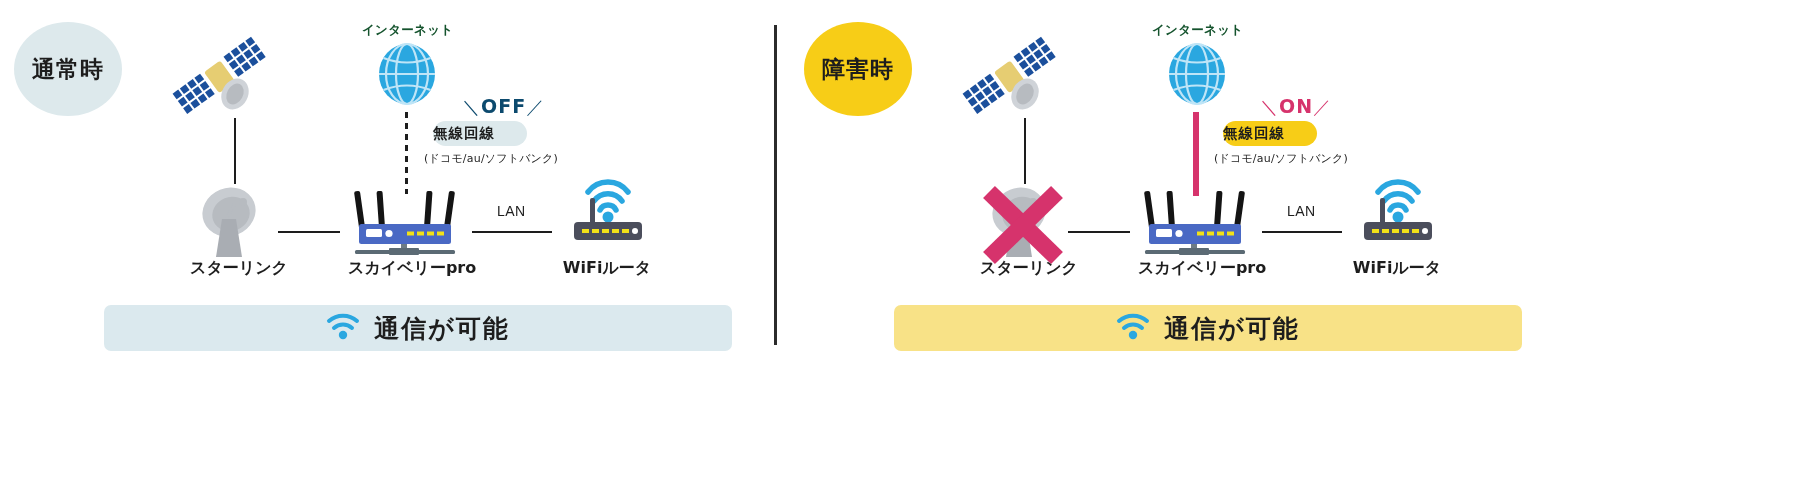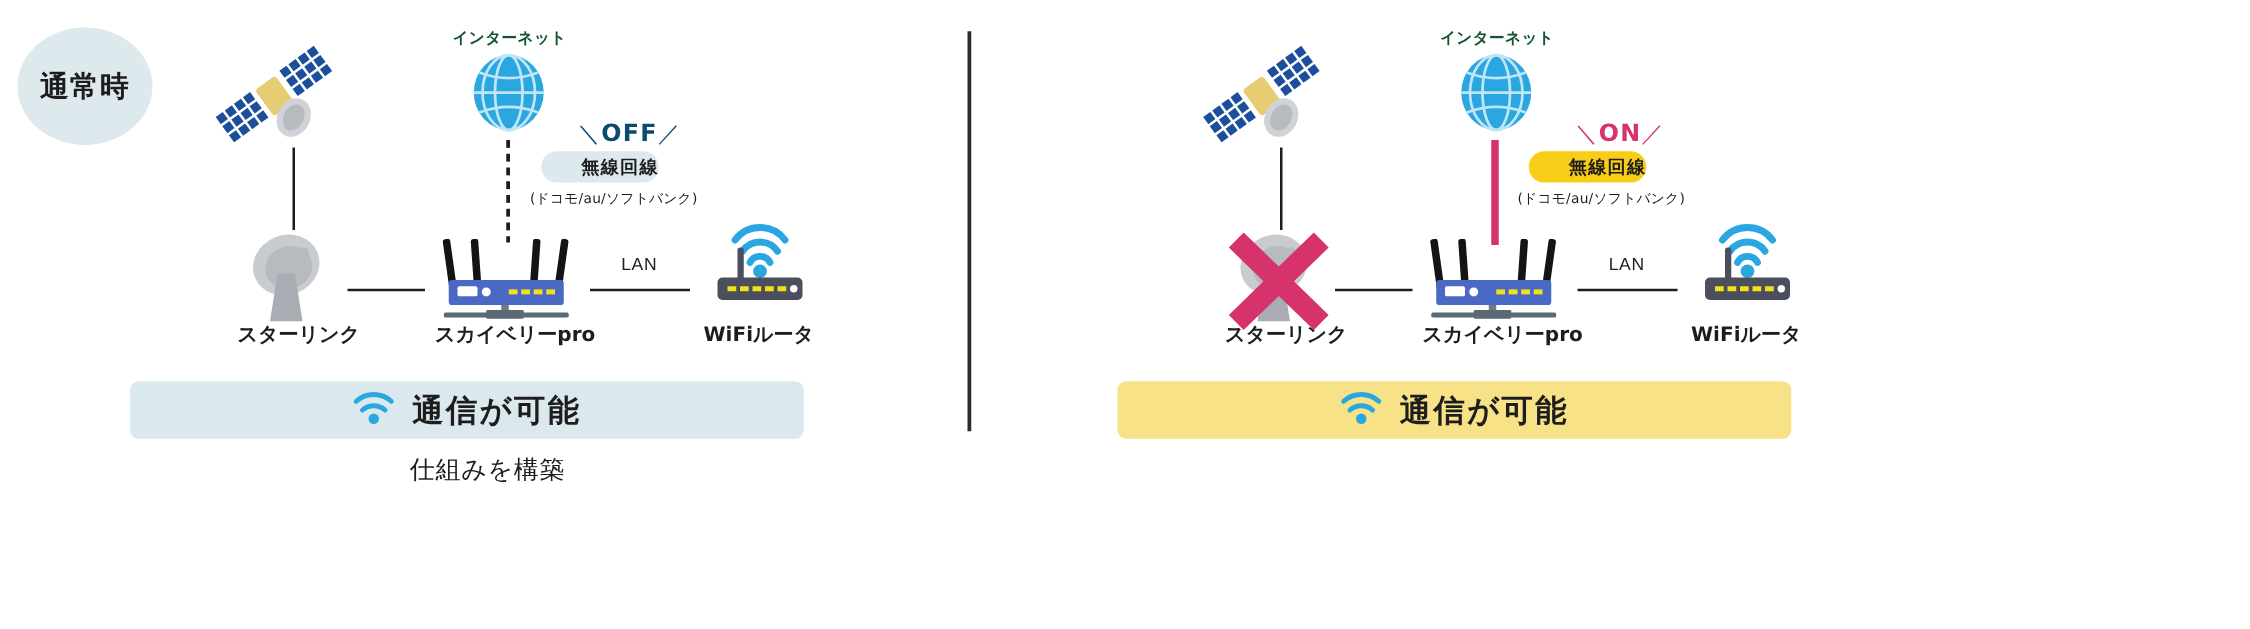--- a/index.html
+++ b/index.html
@@ -79,32 +79,32 @@
   .onoff {
     position: absolute; white-space: nowrap;
     font-size: 19px; font-weight: 700; letter-spacing: 1px;
     font-family: "DejaVu Sans", sans-serif;
   }
   .onoff .slash { font-weight: 400; font-size: 18px; display:inline-block; }
 
   
   .pill {
     position: absolute; border-radius: 20px;
-    display: flex; align-items: center; justify-content: flex-end;
+    display: flex; align-items: center; justify-content: flex-start;
     font-size: 14.5px; font-weight: 700; color: #1d1d1d; letter-spacing: 1px;
     font-family: "DejaVu Sans", sans-serif;
   }
   .carriers {
     position: absolute; font-size: 11px; color: #1d1d1d; white-space: nowrap;
     font-family: "DejaVu Sans", sans-serif; letter-spacing: .2px;
   }
 
   
   .banner {
-    position: absolute; left: 104px; width: 539px; height: 46px;
+    position: absolute; left: 104px; width: 628px; height: 46px;
     border-radius: 7px; display: flex; align-items: center; justify-content: center;
     gap: 14px;
   }
   .banner .btxt {
     font-family: "DejaVu Sans", sans-serif;
     font-size: 25px; font-weight: 700; color: #1d1d1d; letter-spacing: 2px;
   }
 
   
   .caption {
@@ -269,26 +269,28 @@
             <path d="M3,9 A21,21 0 0 1 31,9"></path>
             <path d="M8,16 A13.5,13.5 0 0 1 26,16"></path>
           </g>
           <circle cx="17" cy="23" r="4.2" fill="#2aa7e0"></circle>
         </svg>
       </span>
       <span class="btxt">通信が可能</span>
     </div>
 
     <div class="caption" style="top:360px;">
-      <span class="l2">仕組みを構築</span>
     </div>
   </div>
 
   <div class="panel right">
 
+    <div class="state-badge" style="background:#f7cd17;">
+      <span>障害時</span>
+    </div>
 
     <div class="inet-label" style="left:362px; top:22px;">インターネット</div>
 
     <div class="globe" style="left:376px; top:42px;">
       <svg width="62" height="64" viewBox="0 0 62 64">
         <ellipse cx="31" cy="32" rx="28" ry="30" fill="#2aa7e0"></ellipse>
         <g stroke="#bfe5f7" stroke-width="2.2" fill="none">
           <ellipse cx="31" cy="32" rx="11" ry="30"></ellipse>
           <ellipse cx="31" cy="32" rx="21" ry="30"></ellipse>
           <line x1="3" y1="32" x2="59" y2="32"></line>

